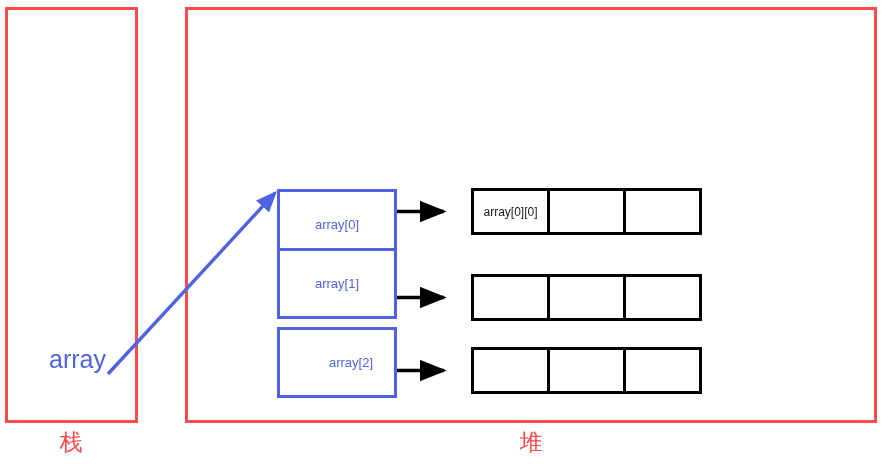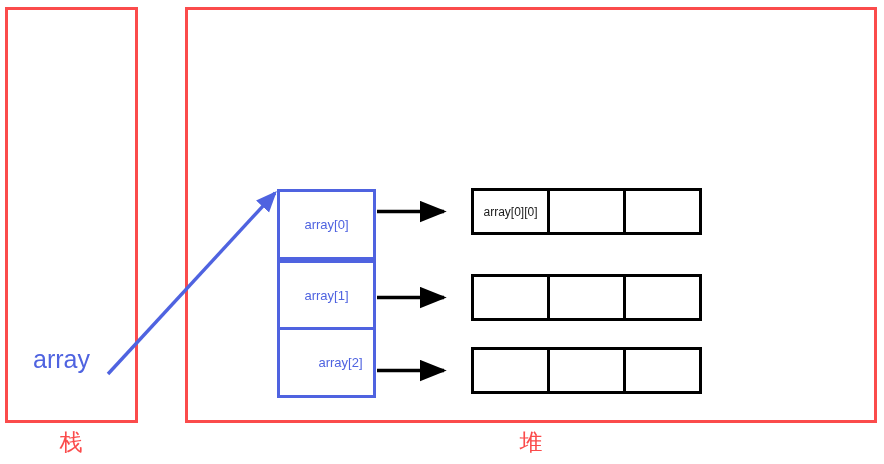--- a/index.html
+++ b/index.html
@@ -48,43 +48,43 @@
   #caption-heap {
     left: 185px;
     top: 431px;
     width: 692px;
     text-align: center;
   }
 
   
   #array-label {
     position: absolute;
-    left: 33px;
+    left: 49px;
     top: 347px;
     color: #4f63e0;
     font-size: 25px;
     line-height: 1;
     white-space: nowrap;
   }
 
   
   .ptr-cell {
     position: absolute;
     box-sizing: border-box;
     border: 3px solid #4f63e0;
     background: #ffffff;
     display: flex;
     align-items: center;
     justify-content: center;
     left: 277px;
-    width: 99px;
+    width: 120px;
     height: 71px;
   }
   .ptr-cell.c0 { top: 189px; }
-  .ptr-cell.c1 { top: 260px; }
+  .ptr-cell.c1 { top: 248px; }
   .ptr-cell.c2 { top: 327px; padding-left: 28px; }
   .ptr-cell-label {
     color: #4f63e0;
     font-size: 13px;
     line-height: 1;
     white-space: nowrap;
   }
 
   
   .heap-row {

